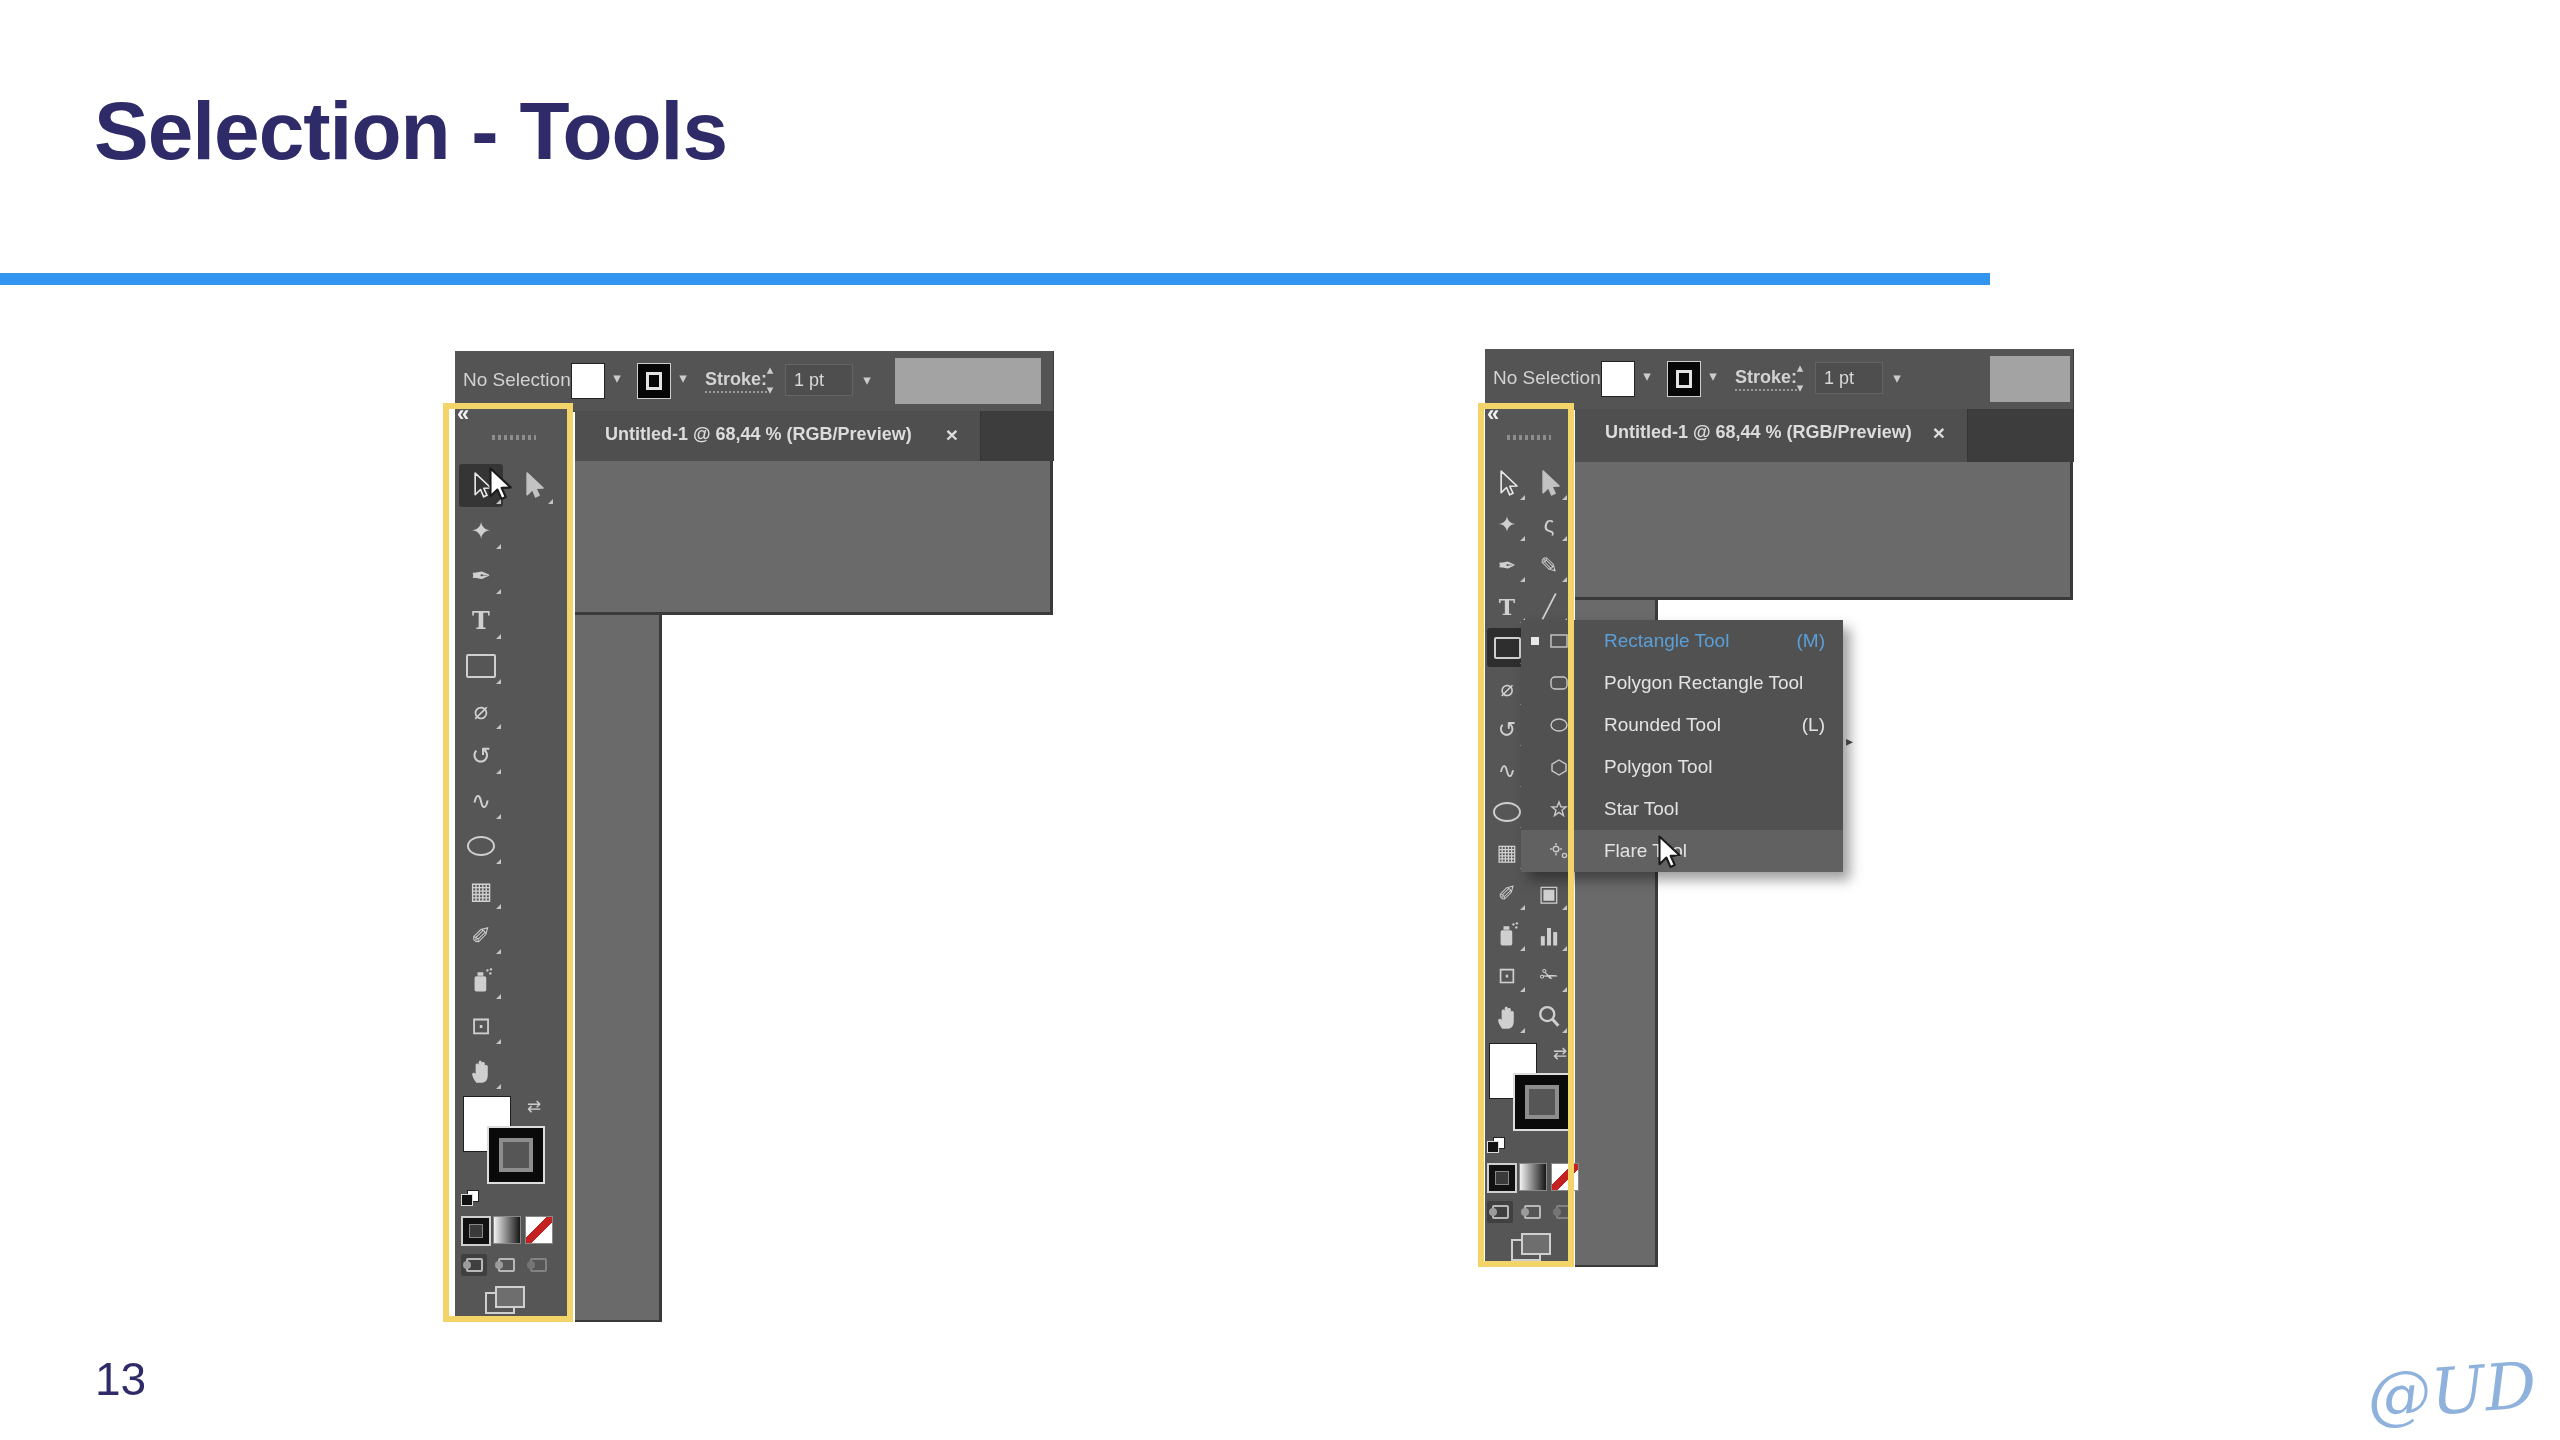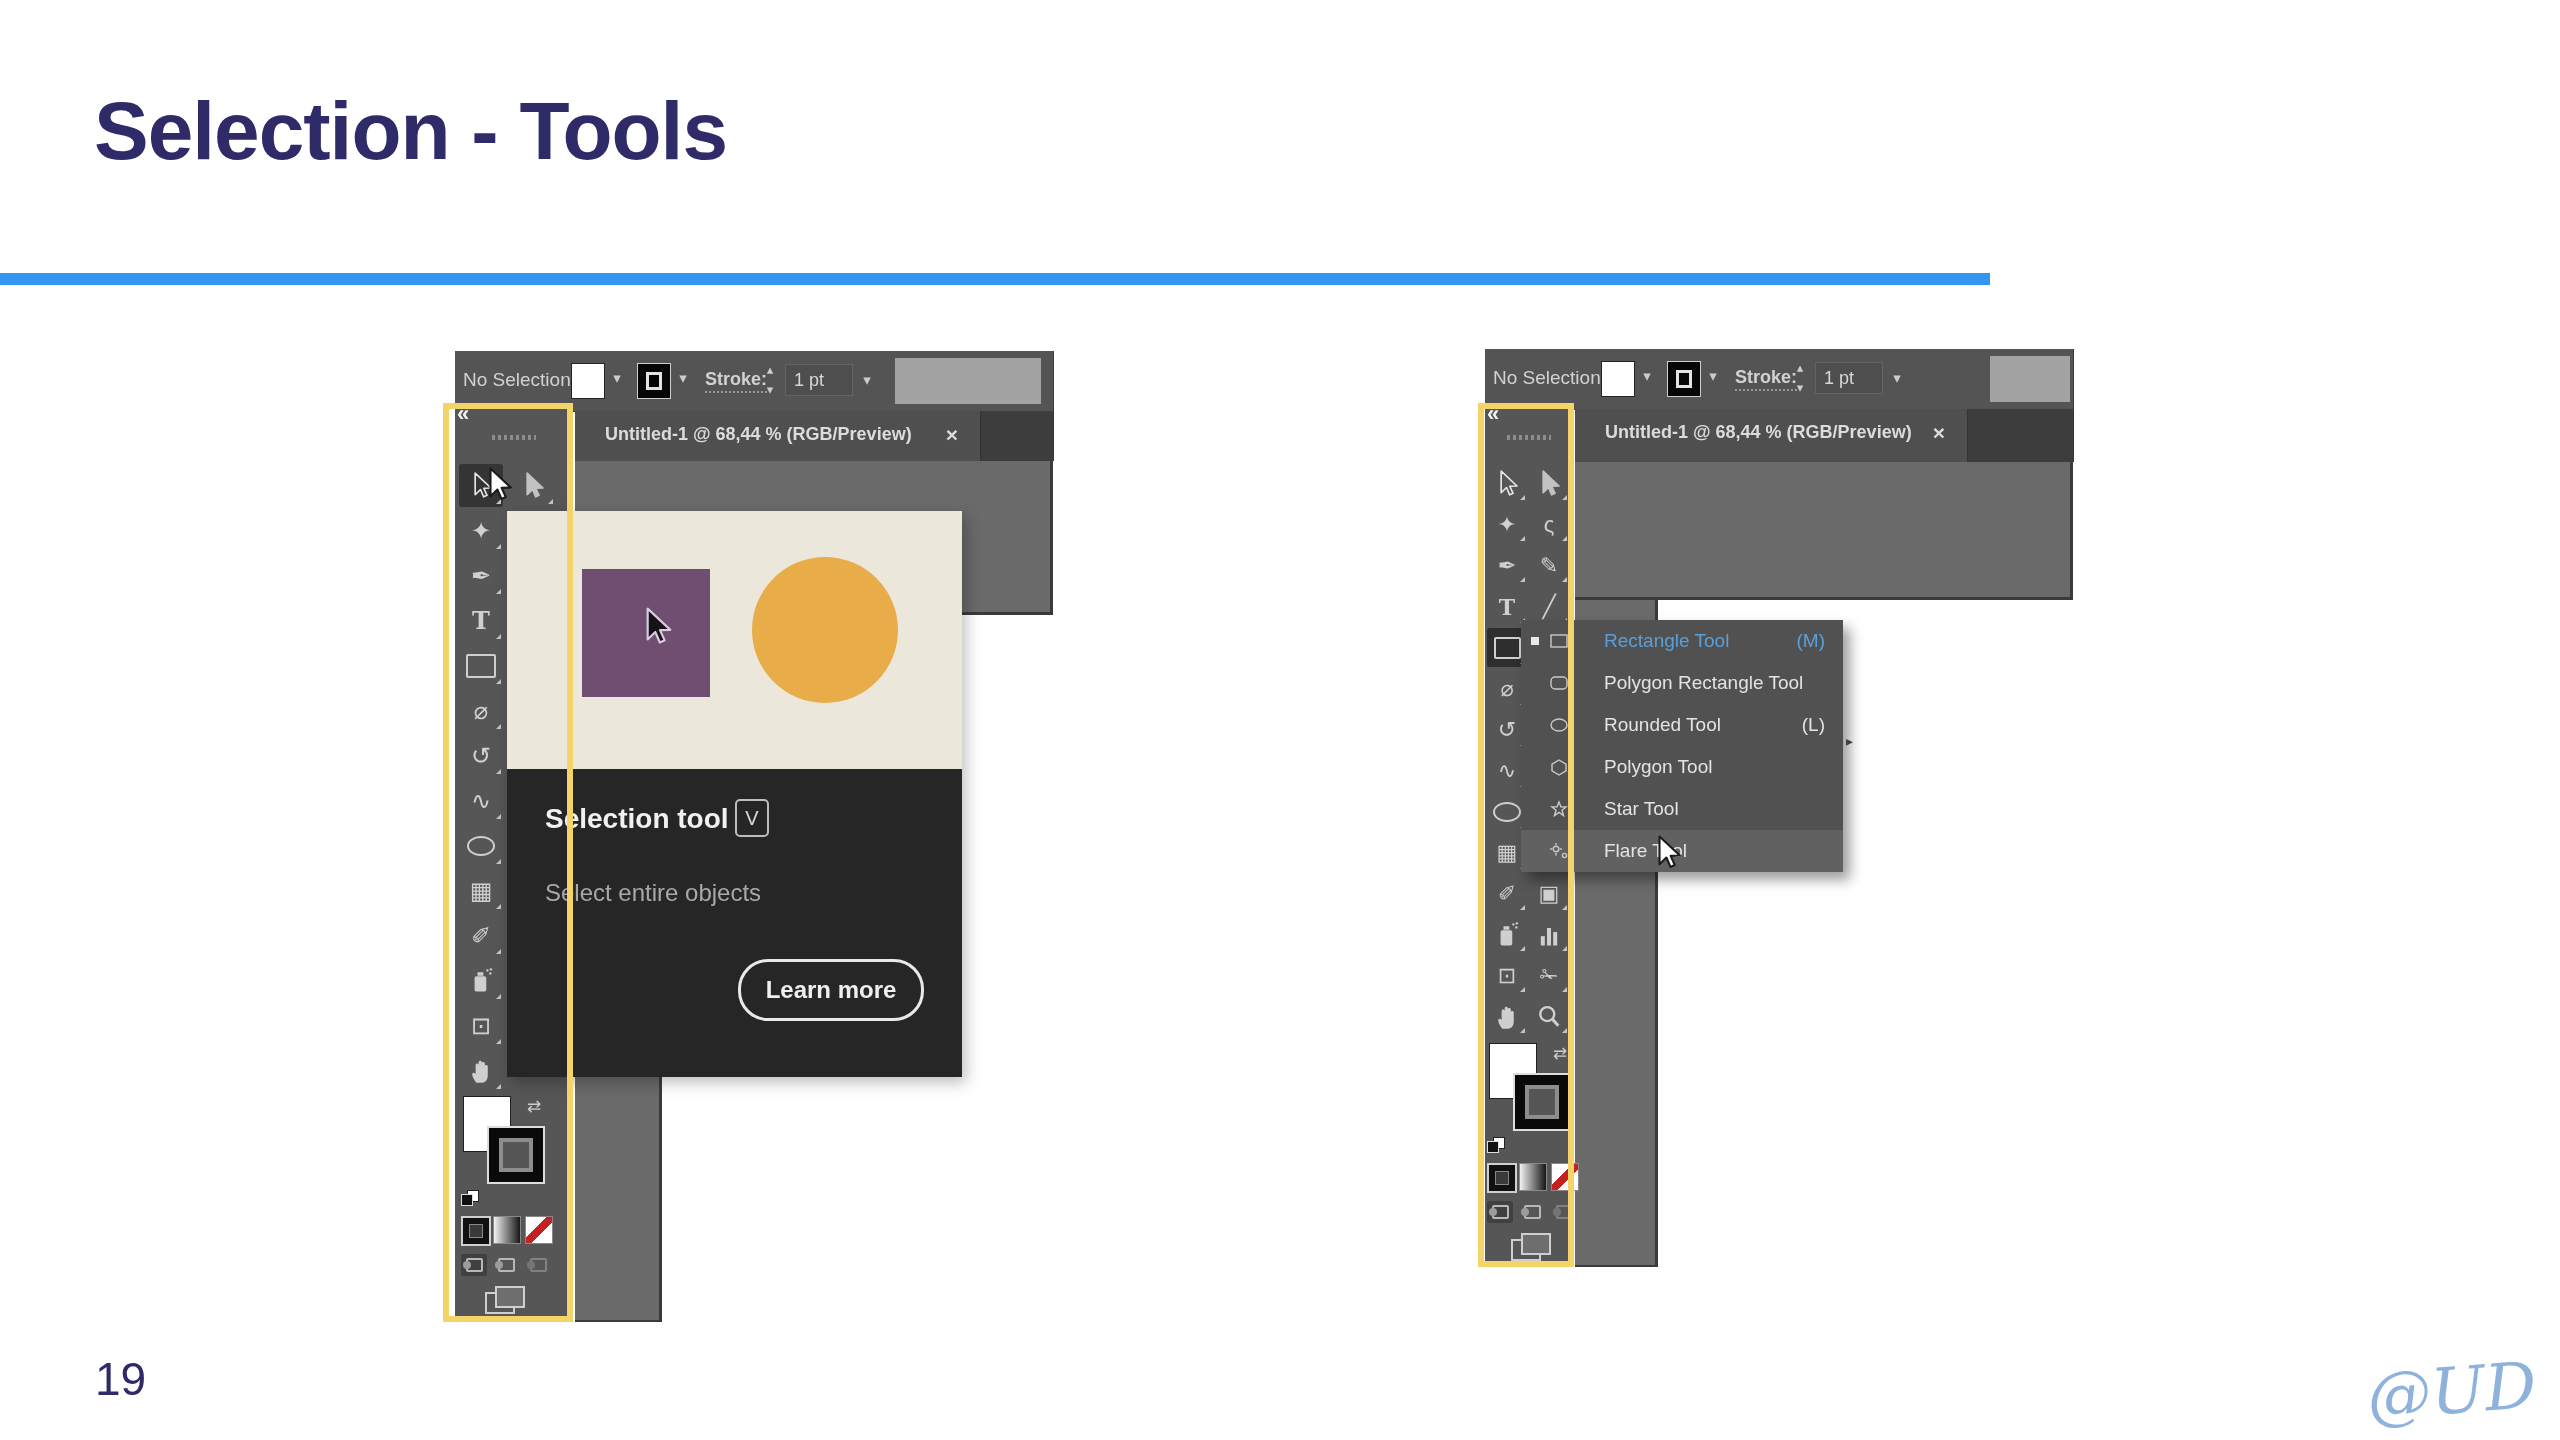--- a/index.html
+++ b/index.html
@@ -135,21 +135,21 @@
   
   .mouse{position:absolute;width:30px;height:36px;z-index:12;}
   #shotA .mouse{left:28px;top:116px;}
   #shotB .mouse{left:167px;top:486px;}
 </style>
 </head>
 <body>
 
 <div class="slide-title">Selection - Tools</div>
 <div class="divider"></div>
-<div class="page-number">19</div>
+<div class="page-number">13</div>
 <div class="signature">@UD</div>
 
 <div class="shot" id="shotA">
   <div class="ctrl-bar">
     <span class="nosel">No Selection</span>
     <span class="fillsw"></span>
     <span class="chev c1">▾</span>
     <span class="stroksw">
         <span class="inner"></span>
       </span>
@@ -290,36 +290,20 @@
             <span class="sq"></span>
           </span>
         <span class="dmode">
             <span class="sq"></span>
           </span>
       </div>
       <span class="screen-mode">
           <span class="r1"></span>
           <span class="r2"></span>
         </span>
-    </div>
-  </div>
-  <div class="tooltip">
-    <div class="tt-img">
-      <div class="tt-square">
-        <svg class="tt-cursor" viewBox="0 0 20 24">
-            <path d="M5 1 L5 19.5 L9.6 15 L12.3 21.3 L15.2 20 L12.4 13.9 L18.6 13.7 Z" fill="#141414" stroke="#d9cce2" stroke-width="1.3" stroke-linejoin="round"></path>
-          </svg>
-      </div>
-      <div class="tt-circle"></div>
-    </div>
-    <div class="tt-body">
-      <span class="tt-title">Selection tool</span>
-      <span class="tt-key">V</span>
-      <span class="tt-desc">Select entire objects</span>
-      <span class="tt-btn">Learn more</span>
     </div>
   </div>
   <div class="yellow-rect"></div>
   <svg class="mouse" viewBox="0 0 20 24">
       <path d="M5 1 L5 19.5 L9.6 15 L12.3 21.3 L15.2 20 L12.4 13.9 L18.6 13.7 Z" fill="#ffffff" stroke="#1c1c1c" stroke-width="1.4" stroke-linejoin="round"></path>
     </svg>
 </div>
 
 <div class="shot" id="shotB">
   <div class="ctrl-bar">

